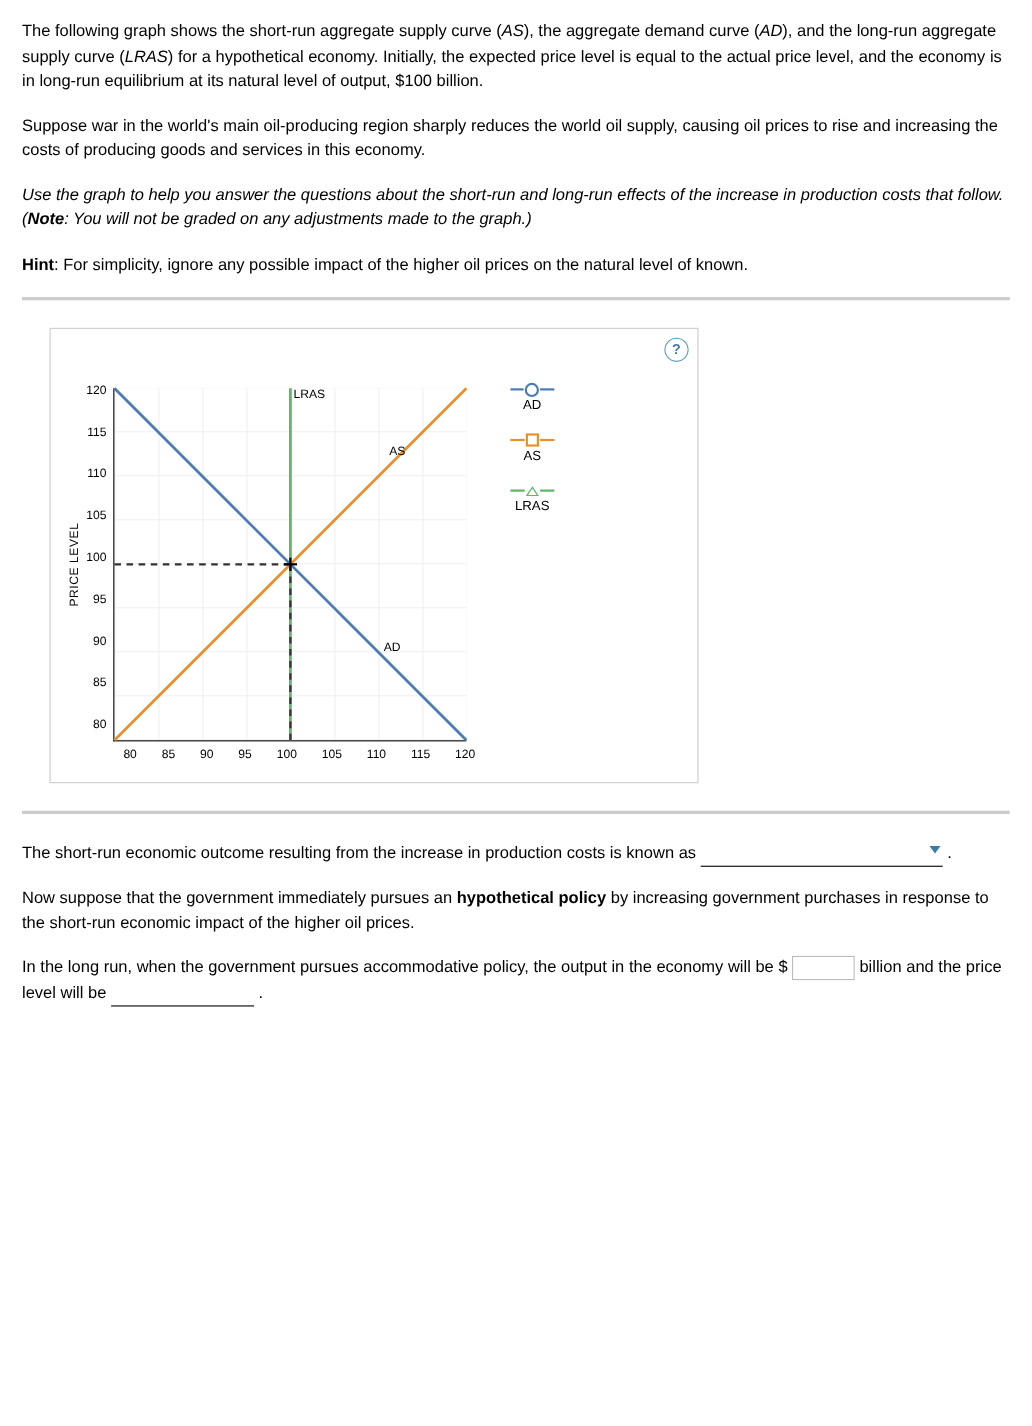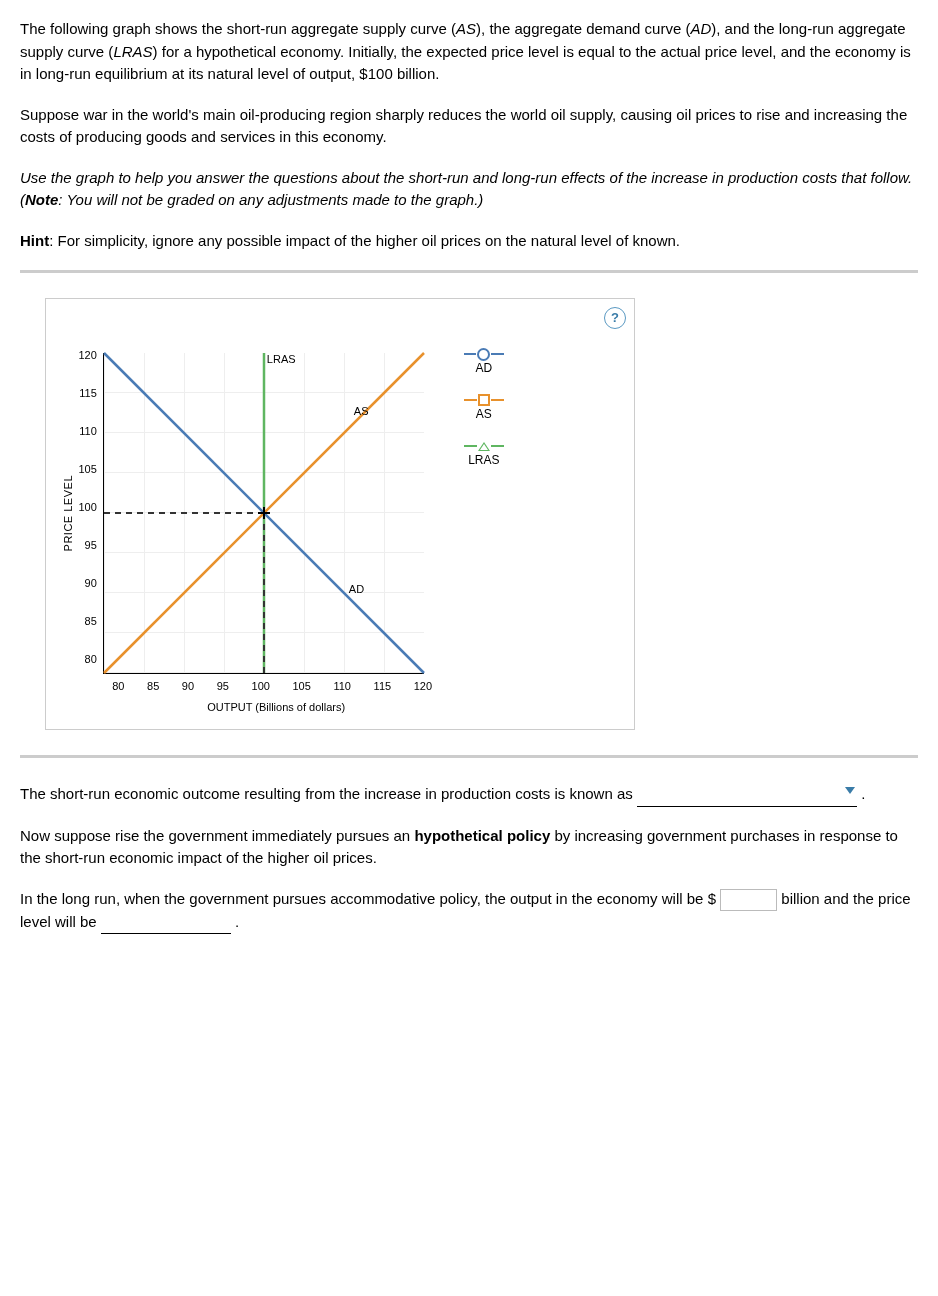--- a/index.html
+++ b/index.html
@@ -244,35 +244,34 @@
         <span>80</span>
         <span>85</span>
         <span>90</span>
         <span>95</span>
         <span>100</span>
         <span>105</span>
         <span>110</span>
         <span>115</span>
         <span>120</span>
       </div>
-      <div class="xlabel">OUTPUT (Billions of dollars)</div>
     </div>
   </div>
 </div>
 
 <hr class="rule">
 
 <p>
   <span>The short-run economic outcome resulting from the increase in production costs is known as</span>
   <span class="dropdown">&nbsp;</span>
   <span>.</span>
 </p>
 
 <p>
-  <span>Now suppose rise the government immediately pursues an </span><span class="bold-label">hypothetical policy</span><span> by increasing government purchases in response to the short-run economic impact of the higher oil prices.</span>
+  <span>Now suppose that the government immediately pursues an </span><span class="bold-label">hypothetical policy</span><span> by increasing government purchases in response to the short-run economic impact of the higher oil prices.</span>
 </p>
 
 <p>
   <span>In the long run, when the government pursues accommodative policy, the output in the economy will be </span><span>$</span>
   <span class="input-box"></span>
   <span> billion and the price level will be</span>
   <span class="inline-select">&nbsp;</span>
   <span>.</span>
 </p>
 

